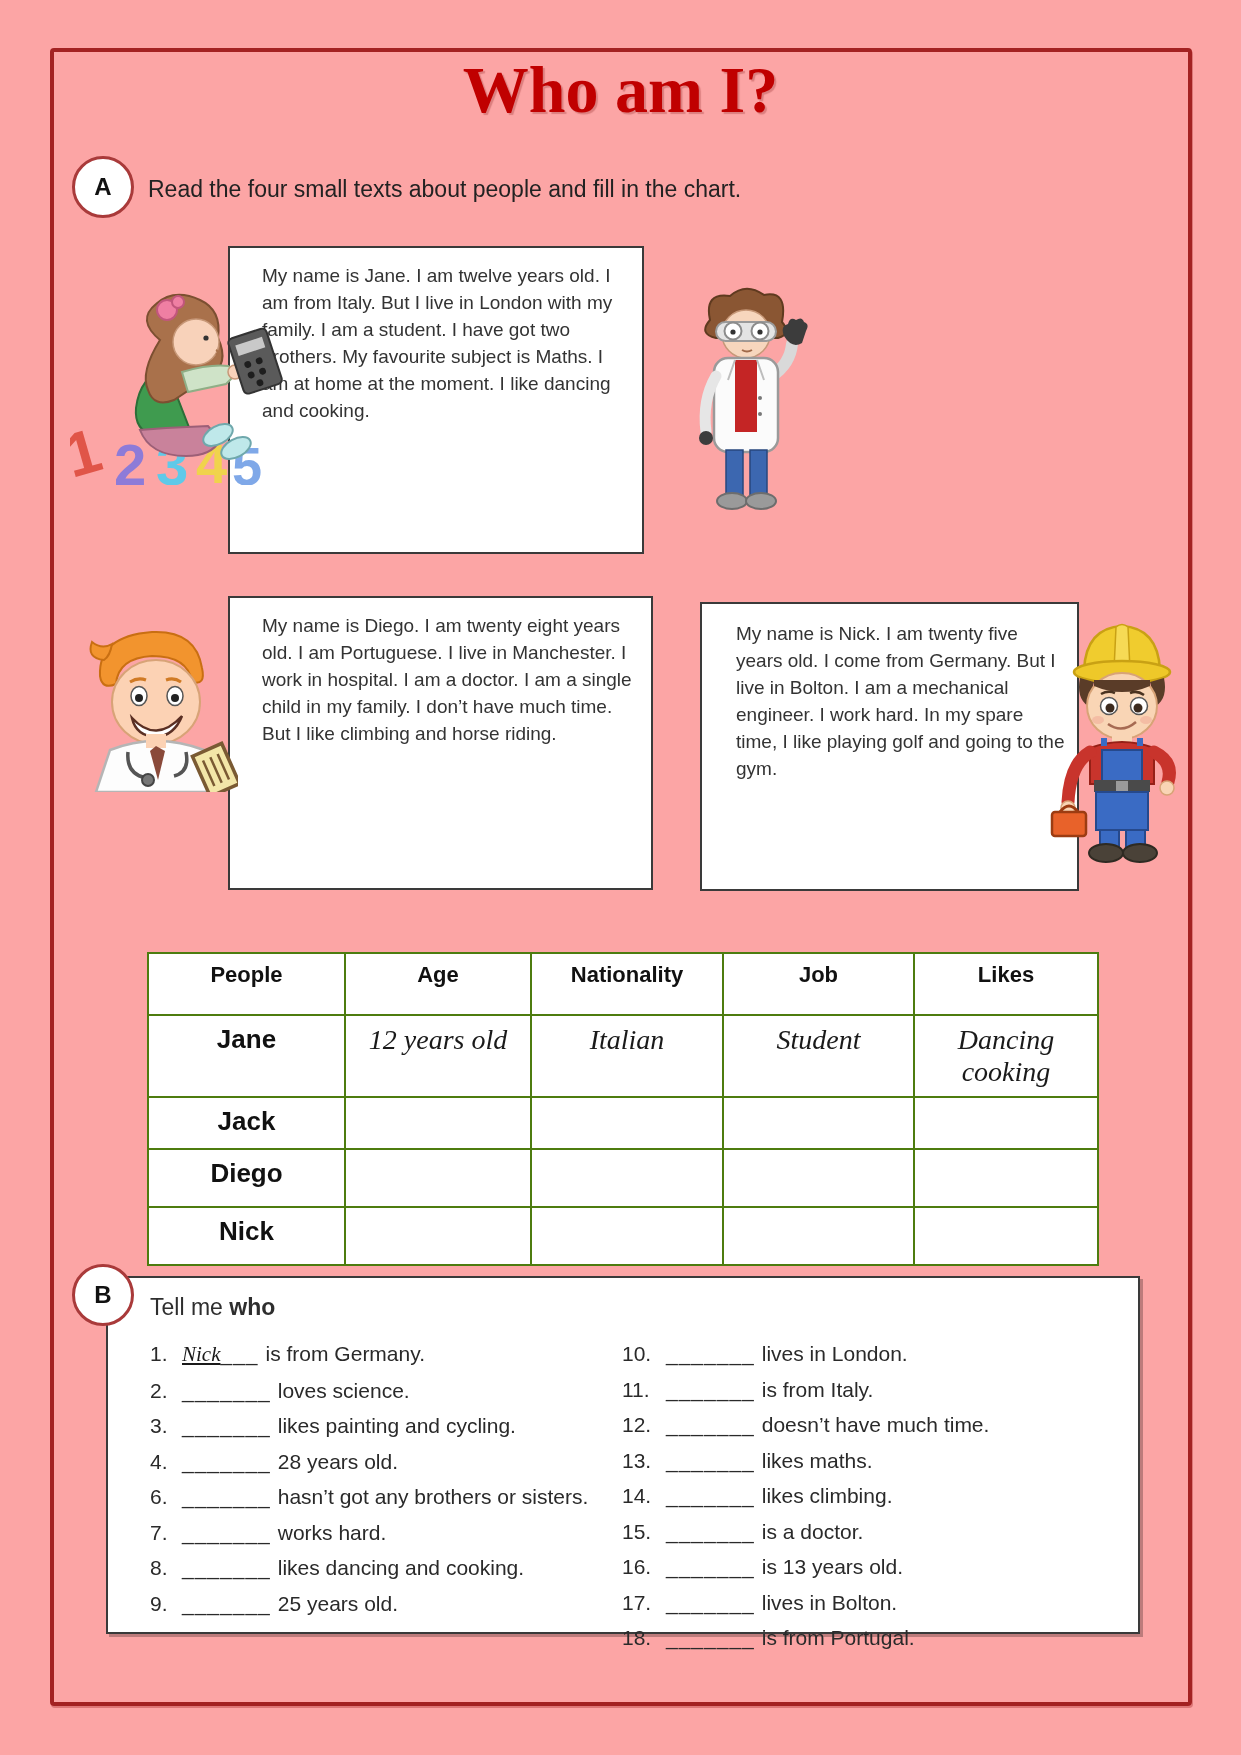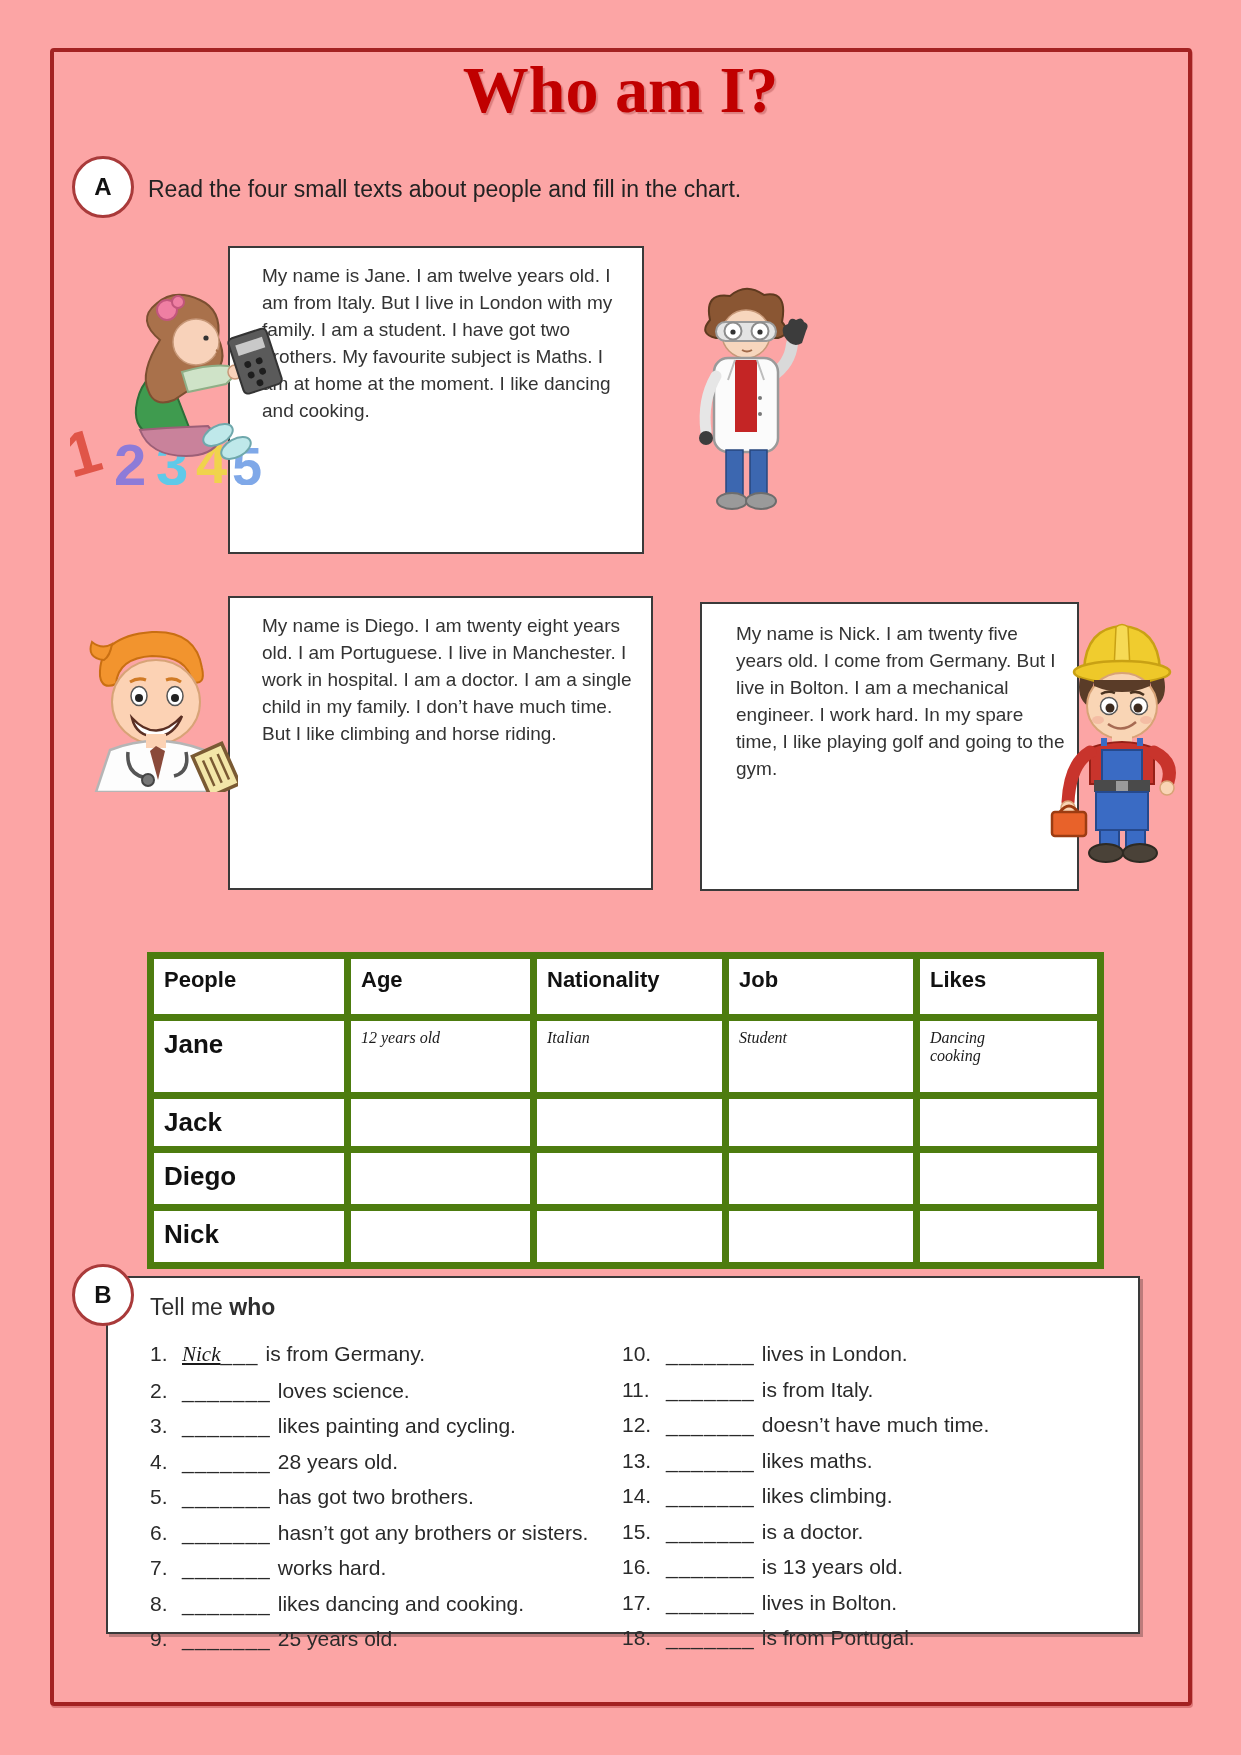--- a/index.html
+++ b/index.html
@@ -15,25 +15,25 @@
         font-weight:bold;font-size:24px;color:#111;z-index:5;}
   .instruction{position:absolute;font-size:23px;color:#222;}
   .card{position:absolute;border:2px solid #3a3a3a;background:#fff;box-sizing:border-box;
         font-size:19px;line-height:27px;color:#333;}
   .card .inner{padding:14px 10px 0 32px;}
   #card-jack .inner{padding:16px 8px 0 48px;}
   #card-nick .inner{padding:16px 10px 0 34px;}
   .char{position:absolute;z-index:4;}
   table.chart{position:absolute;left:147px;top:952px;border-collapse:collapse;table-layout:fixed;
         background:#fff;}
-  table.chart td,table.chart th{border:7px solid #4d7c0f;vertical-align:top;text-align:left;
+  table.chart td,table.chart th{border:2px solid #4d7c0f;vertical-align:top;text-align:center;
         padding:8px 10px;box-sizing:border-box;}
   table.chart th{font-size:22px;font-weight:bold;color:#111;}
   td.person{font-size:26px;font-weight:bold;color:#111;}
-  td.fill{font-family:"Liberation Serif",serif;font-style:italic;font-size:16px;color:#1a1a1a;
+  td.fill{font-family:"Liberation Serif",serif;font-style:italic;font-size:28px;color:#1a1a1a;
         white-space:pre-line;margin-top:8px;}
   .b-box{position:absolute;left:106px;top:1276px;width:1034px;height:358px;
         border:2px solid #3a3a3a;background:#fff;box-shadow:3px 3px 0 rgba(0,0,0,.25);box-sizing:border-box;}
   .b-prompt{position:absolute;left:150px;top:1294px;font-size:23px;z-index:6;}
   .b-prompt b{font-weight:bold;}
   .ex-col{position:absolute;top:1336px;z-index:6;font-size:21px;line-height:35.5px;color:#2a2a2a;}
   #ex-left{left:150px;width:480px;}
   #ex-right{left:622px;width:520px;}
   .ex-item .num{display:inline-block;min-width:32px;}
   #ex-right .ex-item .num{min-width:44px;}
@@ -234,21 +234,20 @@
   </div>
   <div class="b-prompt">
     <span>Tell me </span><b>who</b>
   </div>
 
   <div class="ex-col" id="ex-left">
     <div class="ex-item"><span class="num">1.</span><span class="answer">Nick</span><span class="blank">___</span><span class="txt">is from Germany.</span></div>
     <div class="ex-item"><span class="num">2.</span><span class="blank">_______</span><span class="txt">loves science.</span></div>
     <div class="ex-item"><span class="num">3.</span><span class="blank">_______</span><span class="txt">likes painting and cycling.</span></div>
     <div class="ex-item"><span class="num">4.</span><span class="blank">_______</span><span class="txt">28 years old.</span></div>
-    <div class="ex-item"><span class="num">5.</span><span class="blank">_______</span><span class="txt">has got two brothers.</span></div>
     <div class="ex-item"><span class="num">6.</span><span class="blank">_______</span><span class="txt">hasn’t got any brothers or sisters.</span></div>
     <div class="ex-item"><span class="num">7.</span><span class="blank">_______</span><span class="txt">works hard.</span></div>
     <div class="ex-item"><span class="num">8.</span><span class="blank">_______</span><span class="txt">likes dancing and cooking.</span></div>
     <div class="ex-item"><span class="num">9.</span><span class="blank">_______</span><span class="txt">25 years old.</span></div>
   </div>
 
   <div class="ex-col" id="ex-right">
     <div class="ex-item"><span class="num">10.</span><span class="blank">_______</span><span class="txt">lives in London.</span></div>
     <div class="ex-item"><span class="num">11.</span><span class="blank">_______</span><span class="txt">is from Italy.</span></div>
     <div class="ex-item"><span class="num">12.</span><span class="blank">_______</span><span class="txt">doesn’t have much time.</span></div>

